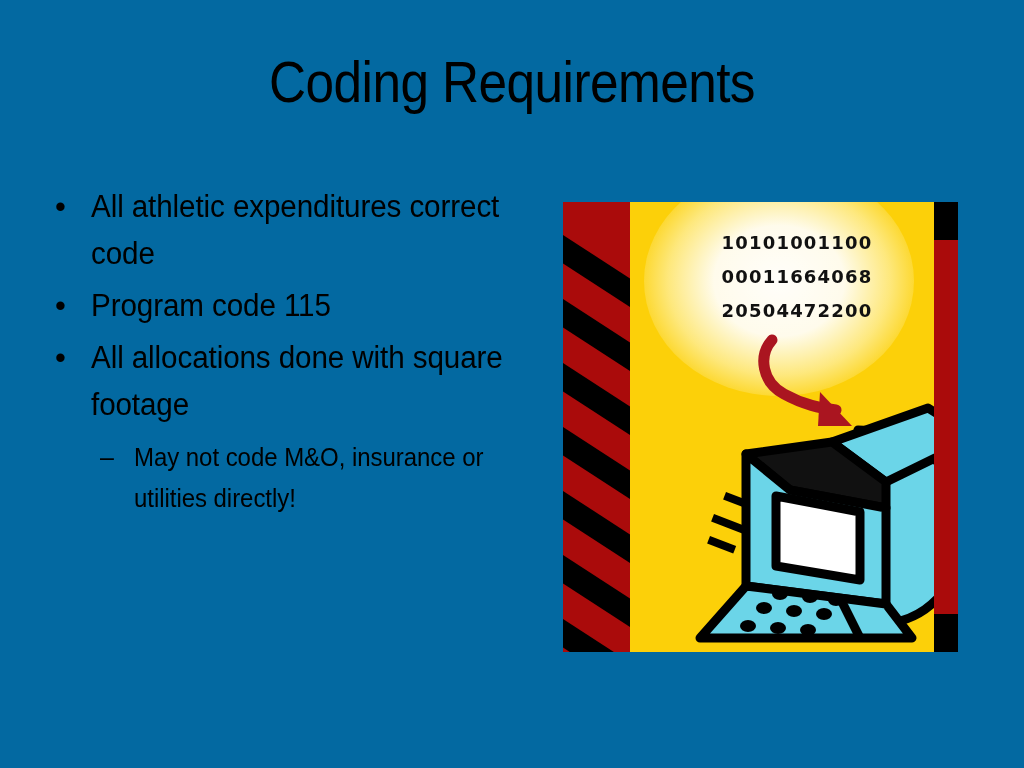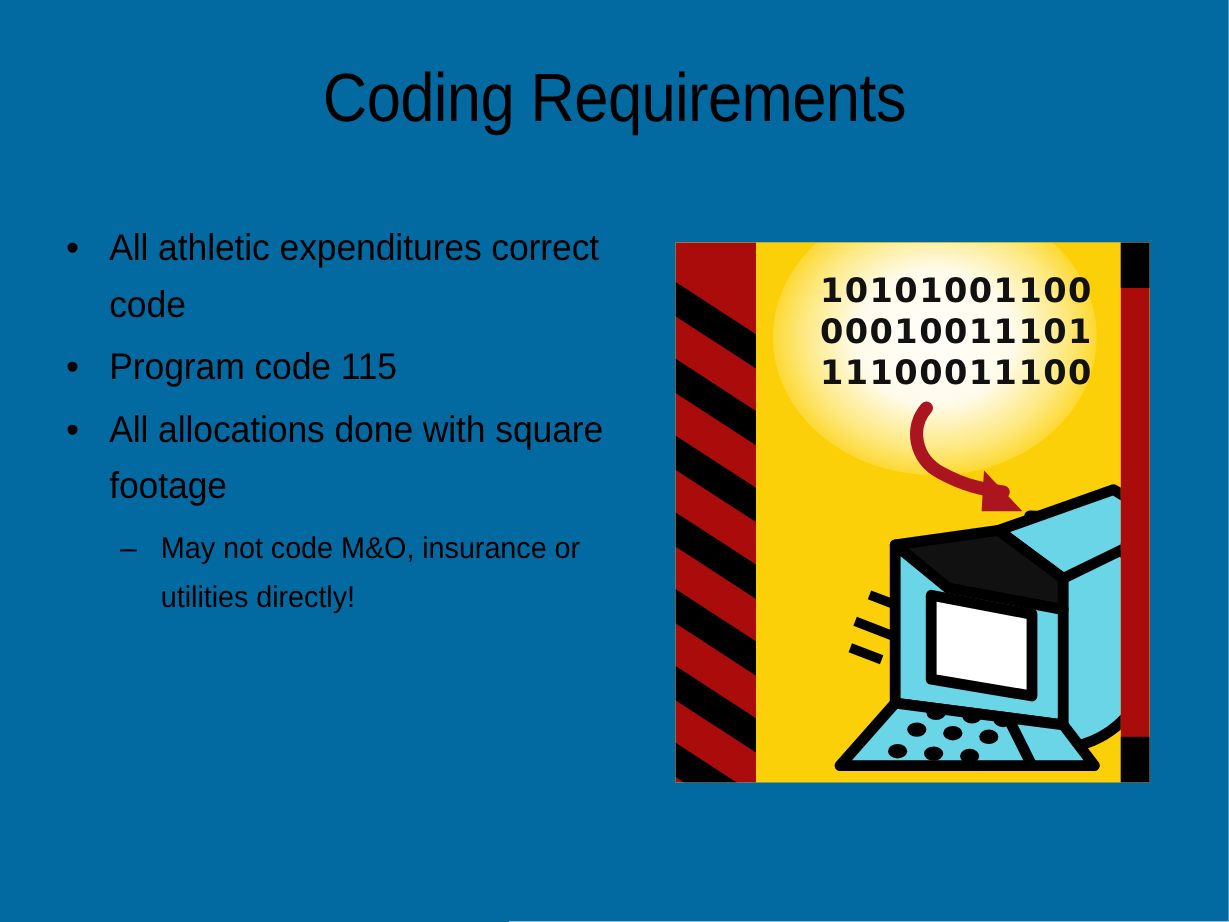--- a/index.html
+++ b/index.html
@@ -174,21 +174,21 @@
   
   .binary-block {
     position: absolute;
     left: 28px;
     top: 24px;
     width: 278px;
   }
   .binary-line {
     font-family: "DejaVu Sans", sans-serif;
     font-weight: 700;
-    font-size: 28px;
+    font-size: 18px;
     line-height: 34px;
     letter-spacing: 1.2px;
     color: #111111;
     white-space: nowrap;
     text-align: center;
   }
 
   
   .speed-lines { position: absolute; left: 80px; top: 290px; }
   .speed-line {
@@ -265,22 +265,22 @@
       <div class="stripe" style="top:378px;"></div>
       <div class="stripe" style="top:442px;"></div>
     </div>
 
     <div class="yellow-field">
 
       <div class="glow"></div>
 
       <div class="binary-block">
         <div class="binary-line">10101001100</div>
-        <div class="binary-line">00010011101</div>
-        <div class="binary-line">11100011100</div>
+        <div class="binary-line">00011664068</div>
+        <div class="binary-line">20504472200</div>
       </div>
 
       <div class="speed-lines">
         <div class="speed-line a"></div>
         <div class="speed-line b"></div>
         <div class="speed-line c"></div>
       </div>
 
       <div class="arrow-wrap">
         <svg width="120" height="100" viewBox="0 0 120 100" aria-hidden="true">

